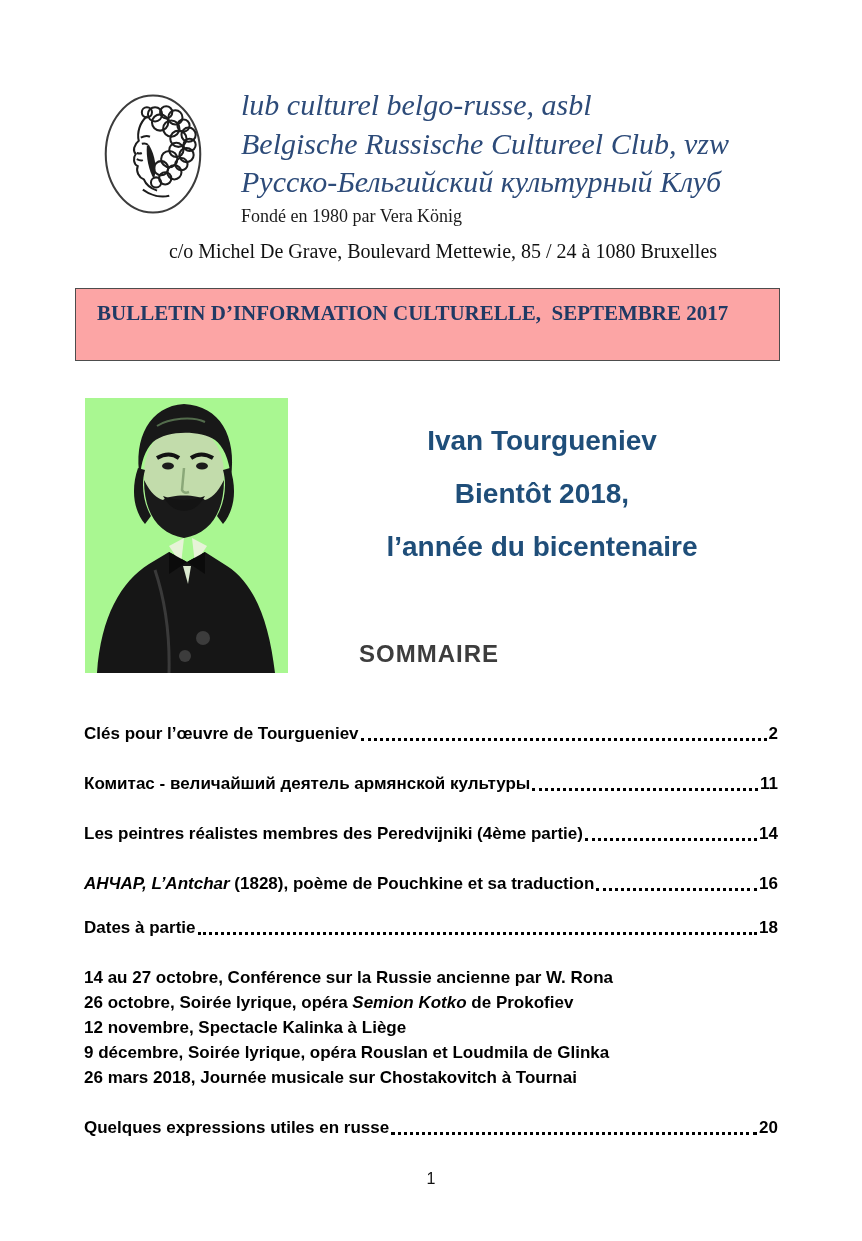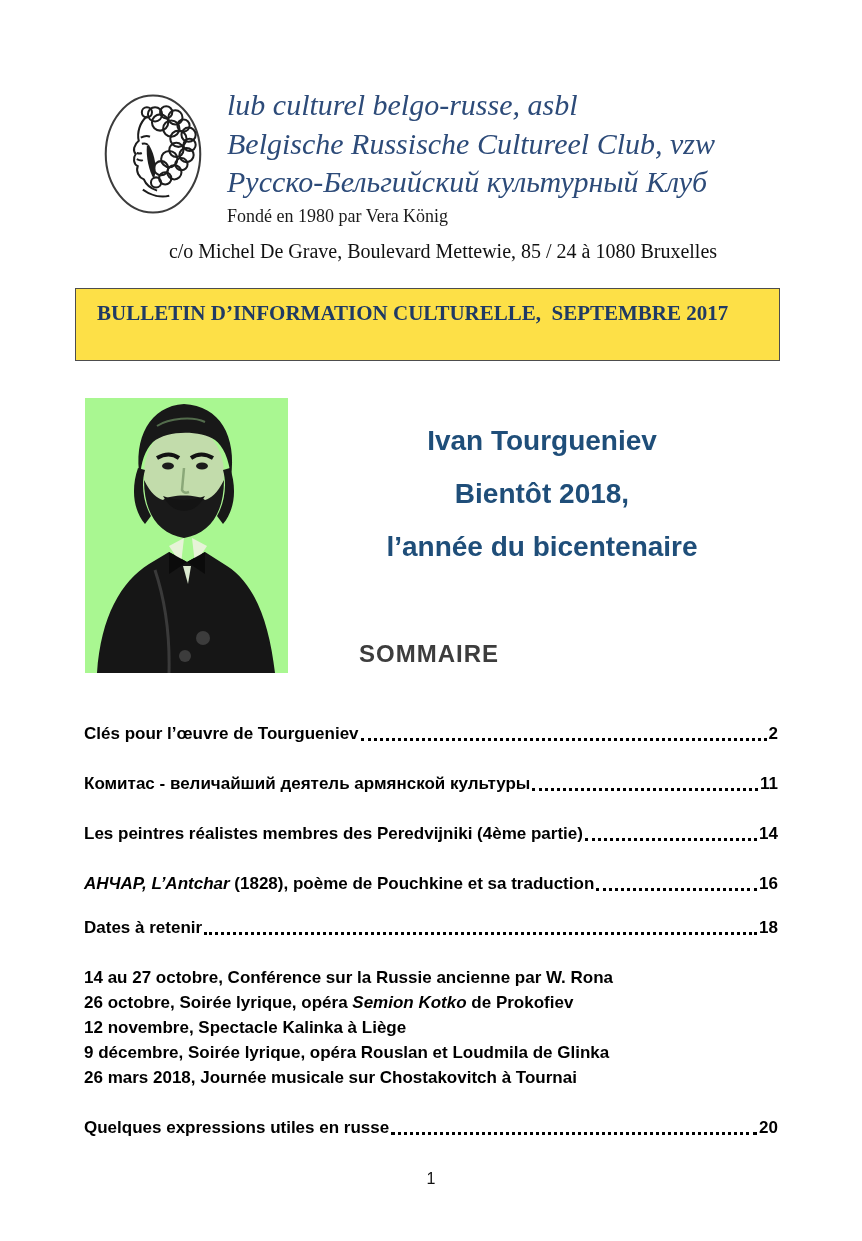--- a/index.html
+++ b/index.html
@@ -19,21 +19,21 @@
   
   .logo {
     position: absolute;
     left: 101px;
     top: 92px;
     width: 104px;
     height: 124px;
   }
   .org-block {
     position: absolute;
-    left: 227px;
+    left: 241px;
     top: 86px;
     width: 580px;
   }
   .org-line {
     font-family: "Liberation Serif", serif;
     font-style: italic;
     font-size: 30px;
     line-height: 38.5px;
     color: var(--c-header-blue);
     white-space: nowrap;
@@ -59,21 +59,21 @@
 
   
   .banner {
     position: absolute;
     left: 75px;
     top: 288px;
     width: 705px;
     height: 73px;
     border: 1px solid #4d4d4d;
     box-sizing: border-box;
-    background: #fde047;
+    background: #fca5a5;
   }
   .banner-text {
     font-family: "Liberation Serif", serif;
     font-weight: bold;
     font-size: 21px;
     color: var(--c-banner-blue);
     padding: 12px 0 0 21px;
     white-space: pre;
   }
 
@@ -252,21 +252,21 @@
         <span class="toc-text"><span>Les peintres réalistes membres des Peredvijniki (4ème partie)</span></span>
         <span class="toc-leader"></span>
         <span class="toc-page">14</span>
       </div>
       <div class="toc-row para">
         <span class="toc-text"><span class="italic">АНЧАР, L’Antchar</span><span> (1828), poème de Pouchkine et sa traduction</span></span>
         <span class="toc-leader"></span>
         <span class="toc-page">16</span>
       </div>
       <div class="toc-row para-lg">
-        <span class="toc-text"><span>Dates à retenir</span></span>
+        <span class="toc-text"><span>Dates à partie</span></span>
         <span class="toc-leader"></span>
         <span class="toc-page">18</span>
       </div>
       <div class="toc-row para">
         <span class="toc-text"><span>14 au 27 octobre, Conférence sur la Russie ancienne par W. Rona</span></span>
       </div>
       <div class="toc-row event">
         <span class="toc-text"><span>26 octobre, Soirée lyrique, opéra </span><span class="italic">Semion Kotko</span><span> de Prokofiev</span></span>
       </div>
       <div class="toc-row event">

